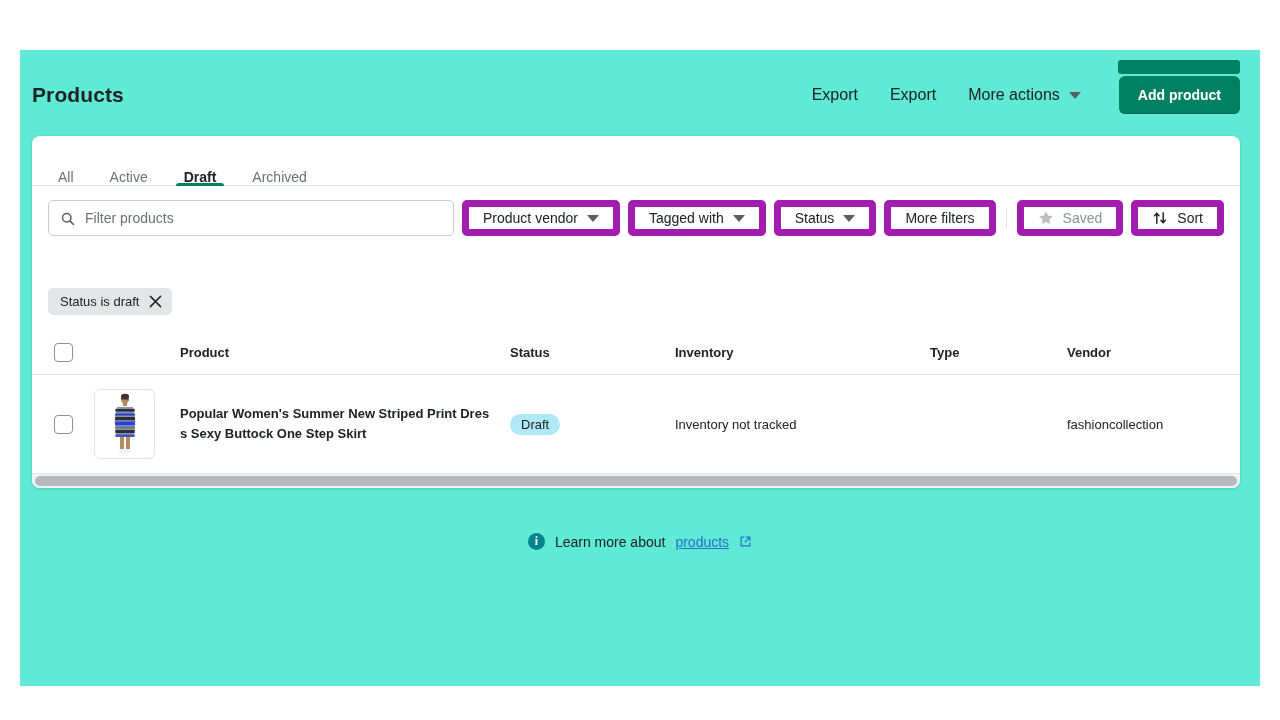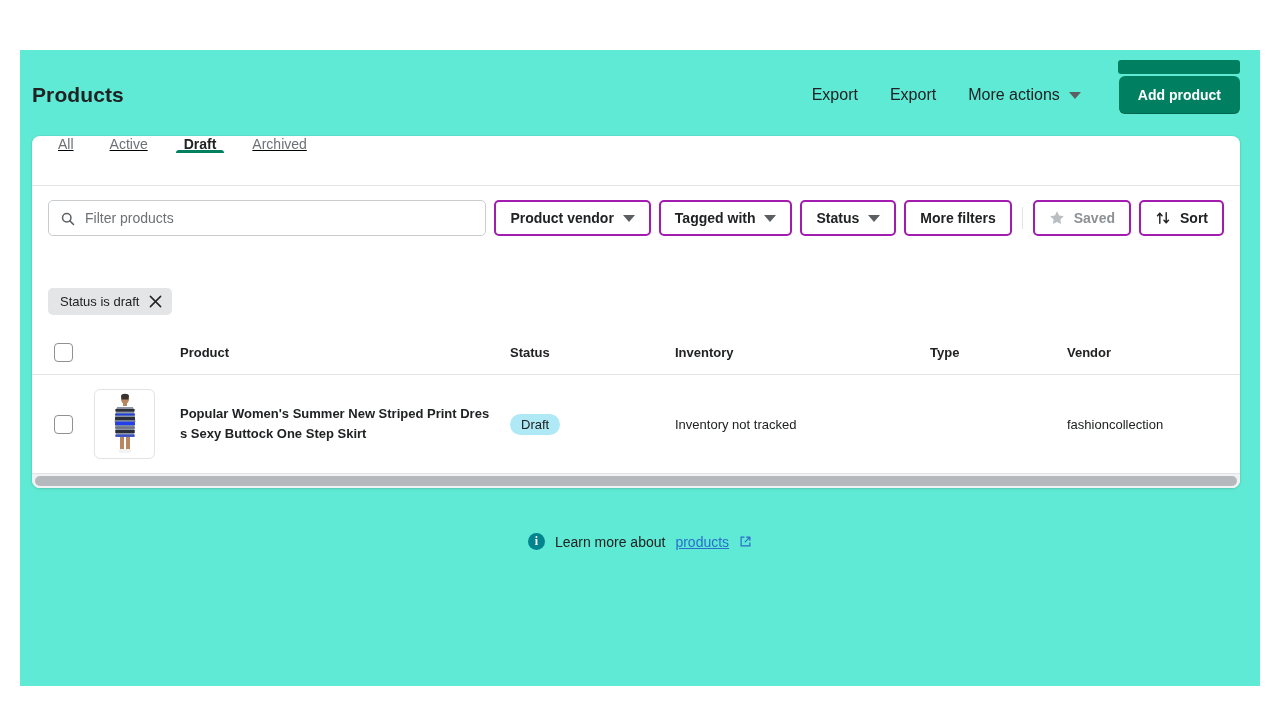--- a/index.html
+++ b/index.html
@@ -94,25 +94,24 @@
     margin: 0 20px 0 12px;
     background: #ffffff;
     border-radius: 8px;
     box-shadow: 0 0 0 1px rgba(63,63,68,.05), 0 1px 3px rgba(63,63,68,.15);
     overflow: hidden;
   }
 
   
   .tabs {
     display: flex;
-    align-items: flex-start;
+    align-items: flex-end;
     border-bottom: 1px solid #e1e3e5;
     padding-left: 8px;
     height: 50px;
-    text-decoration: underline;
   }
   .tab {
     position: relative;
     display: flex;
     align-items: center;
     padding: 0 18px;
     font-size: 14px;
     color: #6d7175;
     cursor: pointer;
     background: none;
@@ -159,26 +158,26 @@
     min-width: 0;
   }
   .search-box input::placeholder { color: #6d7175; }
 
   .filter-btn {
     display: flex;
     align-items: center;
     gap: 9px;
     height: 36px;
     padding: 0 14px;
-    border: 2px solid #a21caf;
+    border: 7px solid #a21caf;
     border-radius: 5px;
     background: #ffffff;
     font-size: 14px;
     color: #202223;
-    font-weight: 700;
+    font-weight: 400;
     cursor: pointer;
     font-family: inherit;
     white-space: nowrap;
   }
   .filter-btn .tri-down { border-top-color: #5c5f62; }
   .filter-btn.disabled { color: #8c9196; cursor: default; }
 
   .sep { width: 1px; height: 22px; background: #e1e3e5; margin: 0 2px; }
 
   

